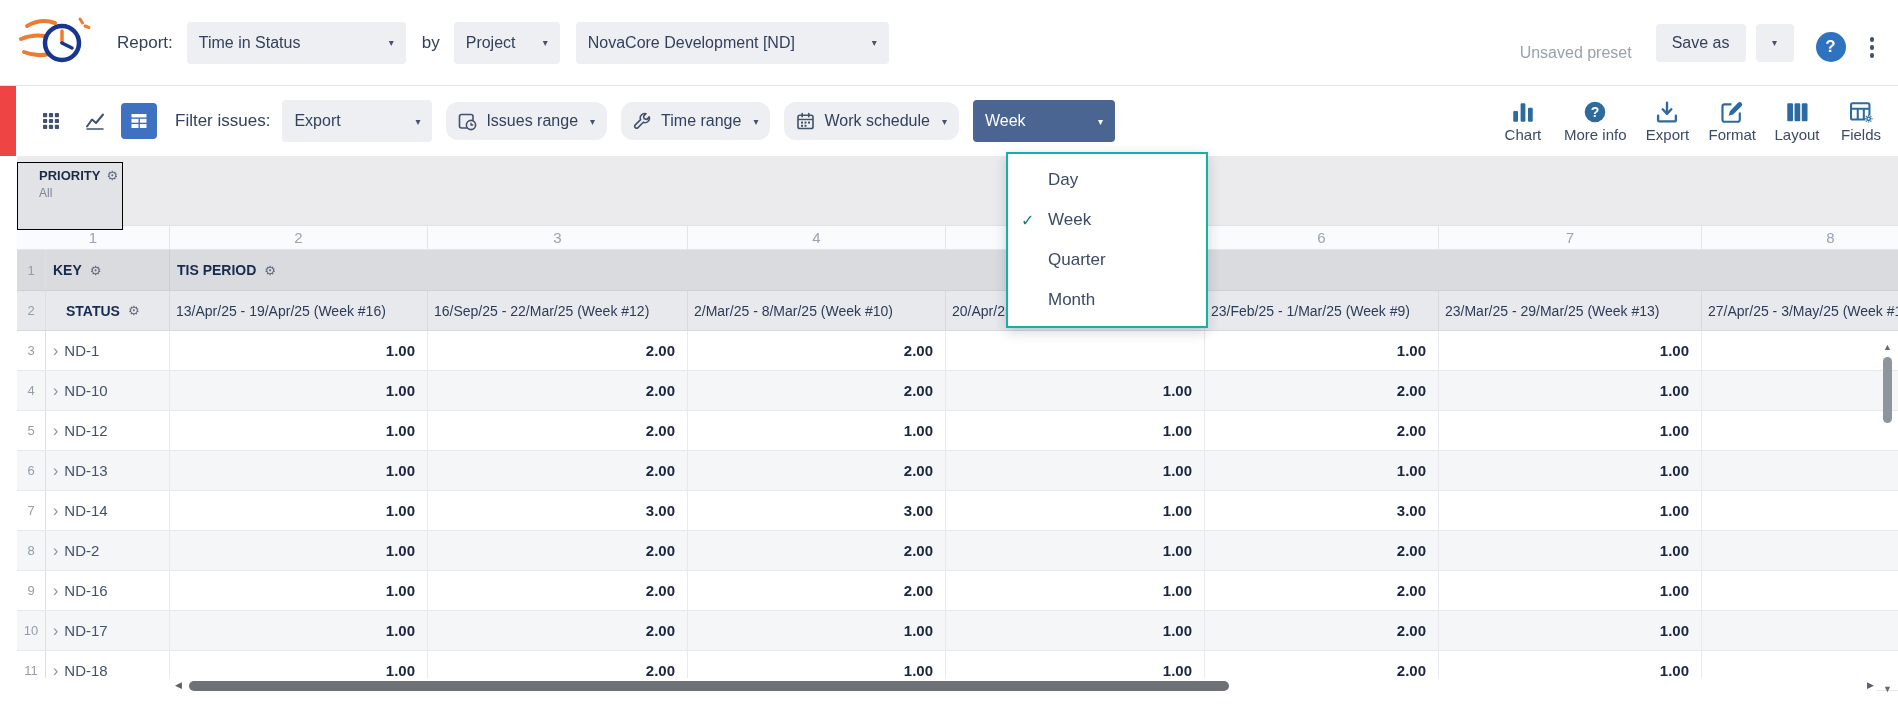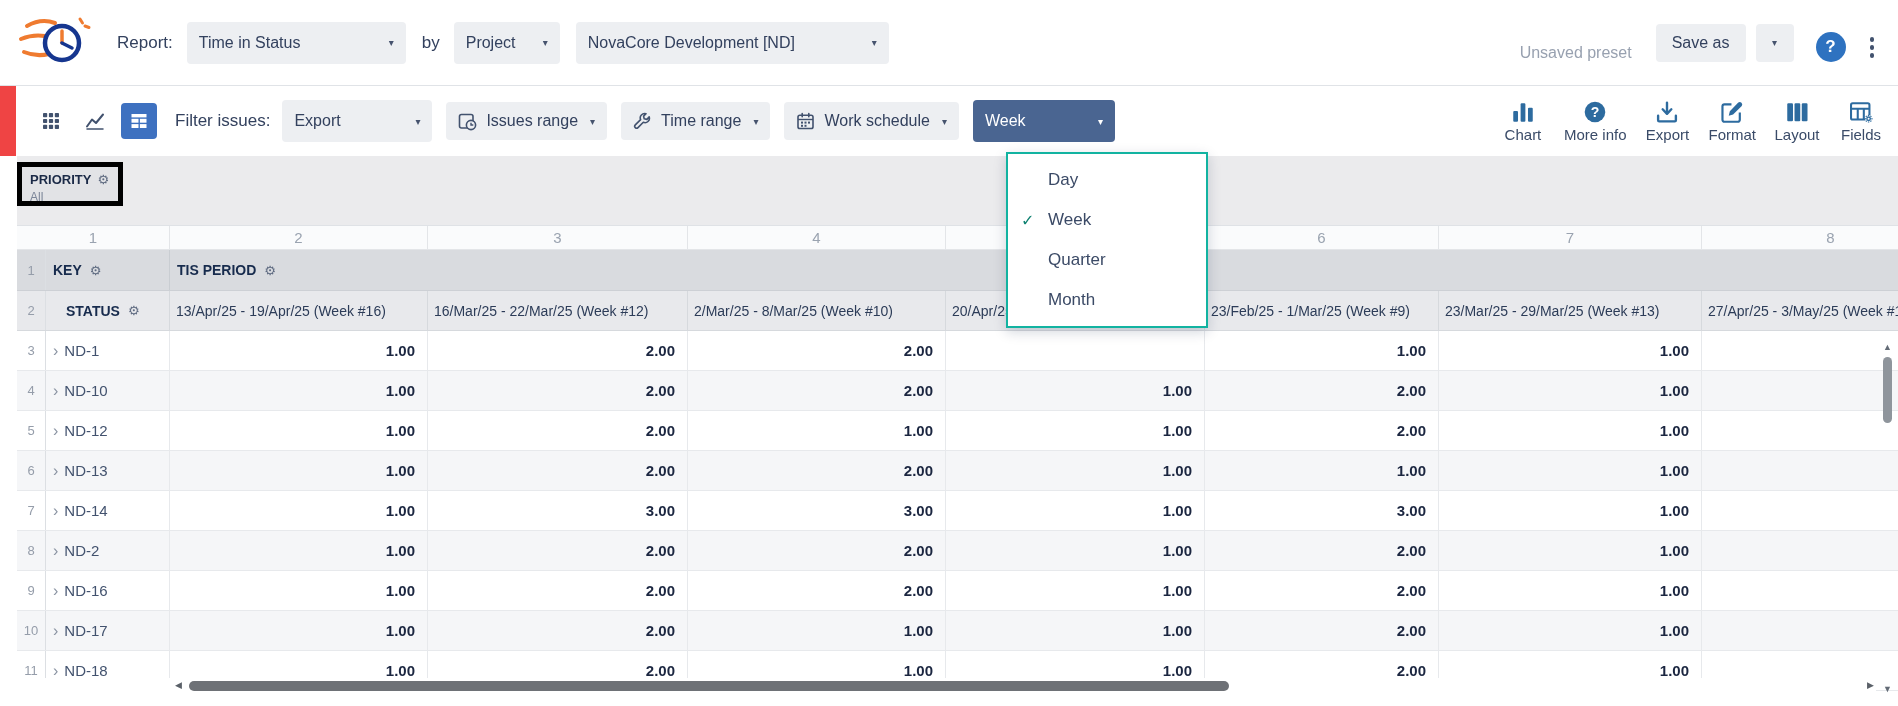--- a/index.html
+++ b/index.html
@@ -29,35 +29,35 @@
   .kebab i{width:4.5px;height:4.5px;border-radius:50%;background:#42526e;display:block}
 
   
   .tb{position:absolute;top:86px;left:16px;right:0;height:70px;display:flex;align-items:center;
       padding:0 14px 0 17px;background:#fff}
   .vt{width:36px;height:36px;border-radius:4px;display:flex;align-items:center;justify-content:center;
       cursor:pointer;margin-right:8px;flex:none}
   .vt.sel{background:#3e71c0}
   .tb .lbl{margin:0 12px 0 10px}
   #dd-filter{width:150px;justify-content:space-between;margin-right:14px}
-  .tbtn{height:38px;background:#edeff2;border-radius:4px;display:flex;align-items:center;
+  .tbtn{height:38px;background:#edeff2;border-radius:12px;display:flex;align-items:center;
         font-size:16px;color:#33415e;padding:0 12px;margin-right:14px;cursor:pointer;white-space:nowrap}
   .tbtn svg{margin-right:9px;flex:none}
   .tbtn .chev{margin-left:12px;font-size:10px;color:#46536e}
   #dd-period{width:142px;justify-content:space-between;background:#4a6591;color:#fff;margin-right:0}
   #dd-period .chev{color:#fff}
   .acts{margin-left:auto;display:flex;gap:18px;align-items:flex-start}
   .act{display:flex;flex-direction:column;align-items:center;cursor:pointer;min-width:46px}
   .act .alab{font-size:15px;color:#3a4b68;margin-top:1px;white-space:nowrap}
 
   
   .region{position:absolute;top:156px;left:0;right:0;bottom:0;overflow:hidden;background:#fff}
   .band{position:absolute;top:0;left:17px;right:0;height:70px;background:#ebebed;border-bottom:1px solid #dfe2e6}
-  .chip{position:absolute;top:6px;left:17px;width:106px;height:44px;background:#e2e3e6;
-        border:5px solid #000000;padding:5px 8px;cursor:pointer;z-index:5}
+  .chip{position:absolute;top:6px;left:17px;width:106px;height:68px;background:#e2e3e6;
+        border:1px solid #000000;padding:5px 21px;cursor:pointer;z-index:5}
   .chip-top{display:flex;align-items:center;font-size:13px;font-weight:bold;color:#1b2a47}
   .chip-top .gear{margin-left:6px}
   .chip-val{font-size:12px;color:#7c8699;margin-top:3px}
   .gear{font-size:13px;color:#5f6b81;cursor:pointer;font-weight:normal;line-height:1}
 
   .grid{position:absolute;left:17px;top:70px;width:1943px}
   .colnum-row{display:flex;height:24px;background:#fafbfc;border-bottom:1px solid #e3e5e8}
   .cn-cell{display:flex;align-items:center;justify-content:center;font-size:15px;color:#9aa3b0;
            border-right:1px solid #e3e5e8;height:100%;flex:none}
   .hrow1{display:flex;height:41px;background:#d9dbdf;border-bottom:1px solid #cdd0d5}
@@ -316,21 +316,21 @@
       </div>
 
       <div class="hrow2">
         <div class="rnum">2</div>
         <div class="hcell-status">
           <span>STATUS</span>
           <span class="gear">⚙</span>
         </div>
         <div style="display:flex" id="period-cells">
             <div class="ph-cell" style="width: 258px;">13/Apr/25 - 19/Apr/25 (Week #16)</div>
-            <div class="ph-cell" style="width: 260px;">16/Mar/25 - 22/Mar/25 (Week #12)</div>
+            <div class="ph-cell" style="width: 260px;">16/Sep/25 - 22/Mar/25 (Week #12)</div>
             <div class="ph-cell" style="width: 258px;">2/Mar/25 - 8/Mar/25 (Week #10)</div>
             <div class="ph-cell" style="width: 259px;">20/Apr/25 - 26/Apr/25 (Week #17)</div>
             <div class="ph-cell" style="width: 234px;">23/Feb/25 - 1/Mar/25 (Week #9)</div>
             <div class="ph-cell" style="width: 263px;">23/Mar/25 - 29/Mar/25 (Week #13)</div>
             <div class="ph-cell" style="width: 258px;">27/Apr/25 - 3/May/25 (Week #18)</div>
           </div>
       </div>
 
       <div id="grid-body">
           <div class="drow">

